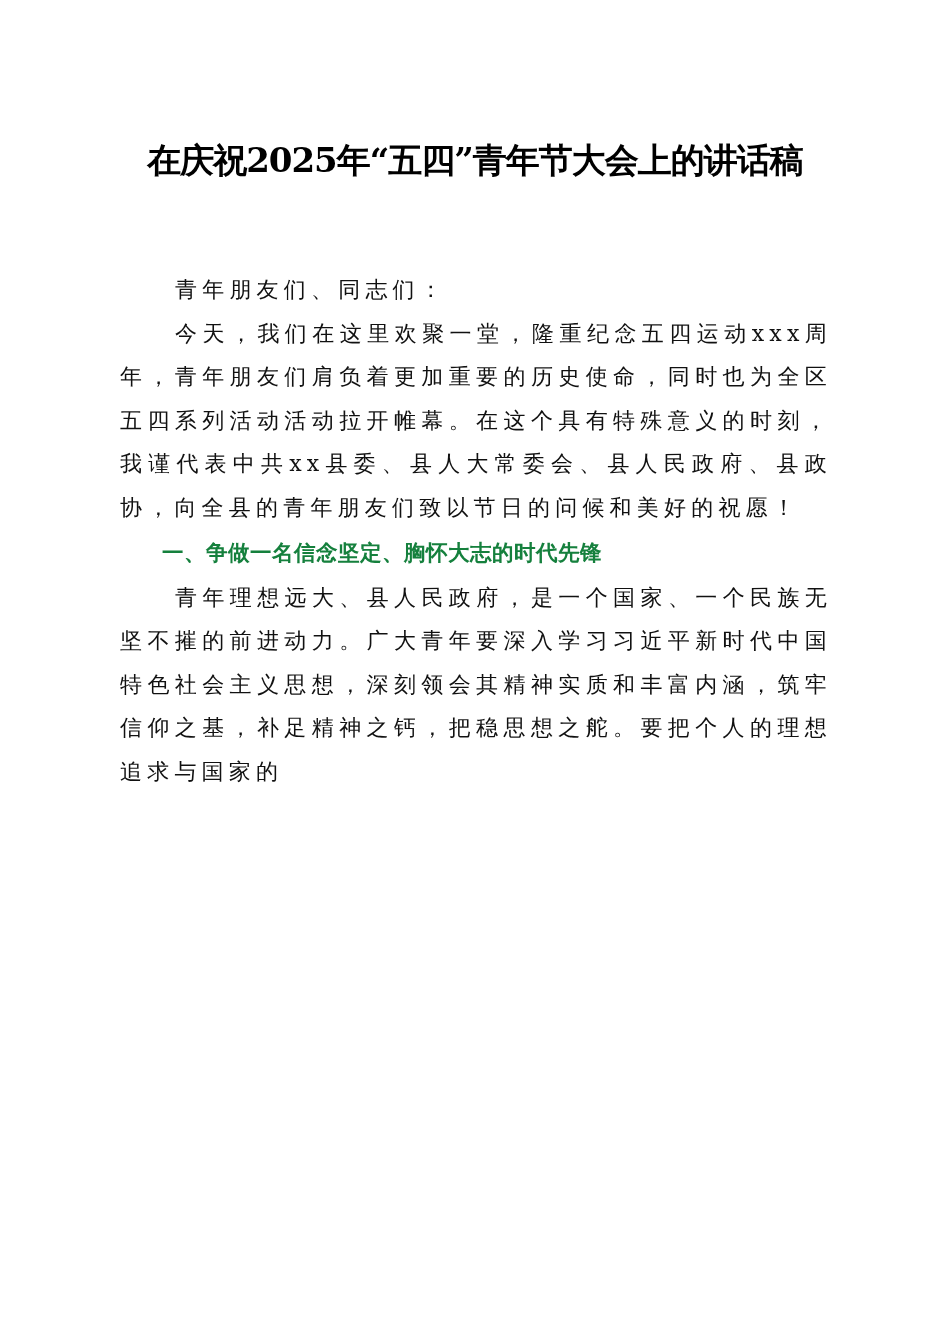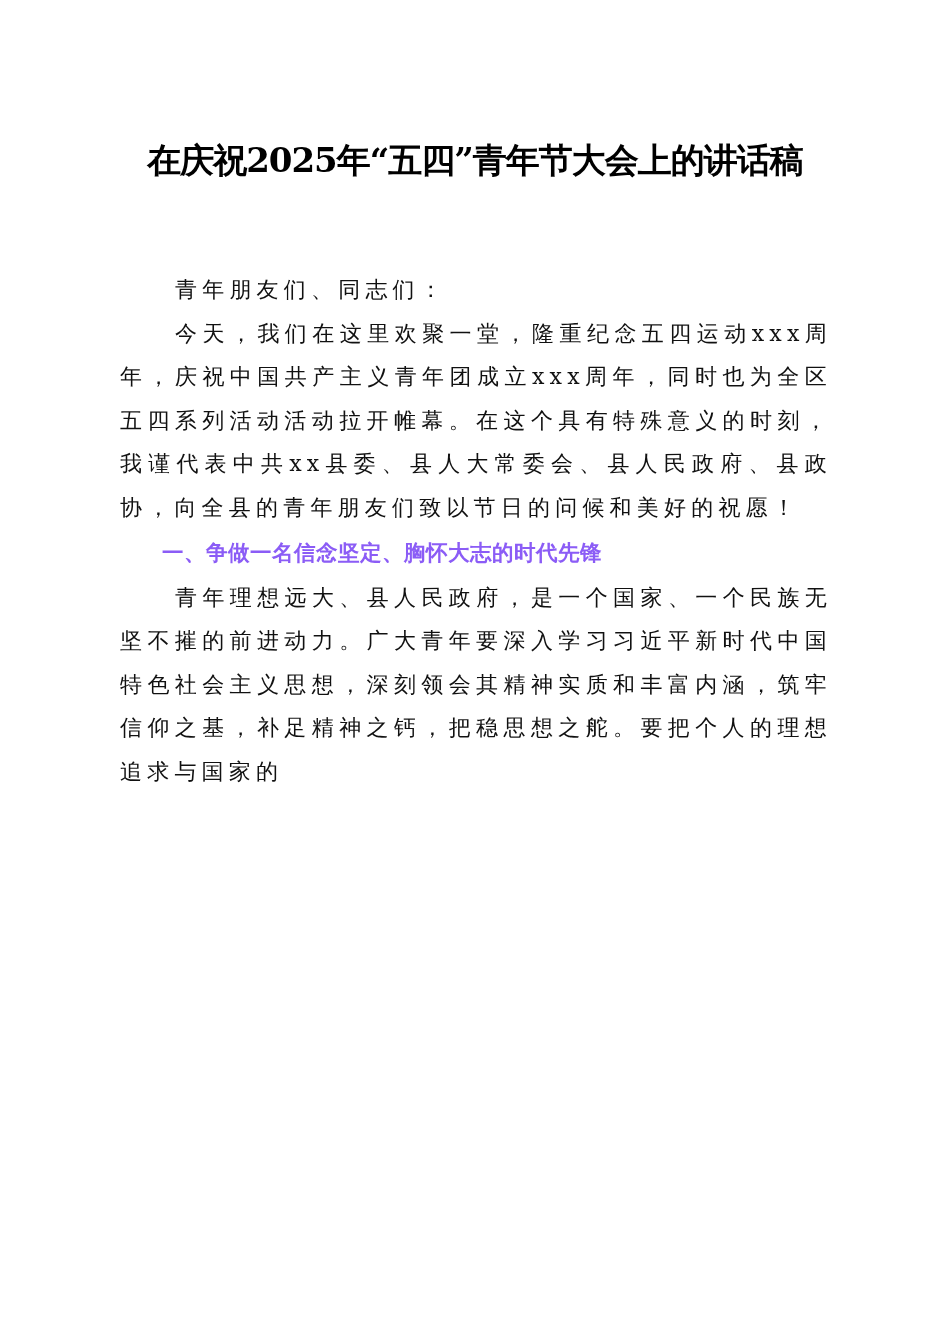--- a/index.html
+++ b/index.html
@@ -15,27 +15,27 @@
     position: absolute; left: 120px; top: 268px; width: 712px;
     font-family: "DejaVu Serif", "Liberation Serif", serif;
     font-size: 22px; line-height: 43.6px; color: #111;
     letter-spacing: 5.2px; text-align: justify;
   }
   .body p { margin: 0; text-indent: 2.5em; }
   .body h2 {
     margin: 0; text-indent: 1.95em;
     font-family: "DejaVu Sans", "Liberation Sans", sans-serif;
     font-size: 21.5px; font-weight: bold; letter-spacing: 0.5px; line-height: 46px;
-    color: #8b5cf6;
+    color: #15803d;
   }
 </style>
 </head>
 <body>
 
 <div class="page">
   <div class="title">在庆祝2025年“五四”青年节大会上的讲话稿</div>
   <div class="body">
     <p>青年朋友们、同志们：</p>
-    <p>今天，我们在这里欢聚一堂，隆重纪念五四运动xxx周年，庆祝中国共产主义青年团成立xxx周年，同时也为全区五四系列活动活动拉开帷幕。在这个具有特殊意义的时刻，我谨代表中共xx县委、县人大常委会、县人民政府、县政协，向全县的青年朋友们致以节日的问候和美好的祝愿！</p>
+    <p>今天，我们在这里欢聚一堂，隆重纪念五四运动xxx周年，青年朋友们肩负着更加重要的历史使命，同时也为全区五四系列活动活动拉开帷幕。在这个具有特殊意义的时刻，我谨代表中共xx县委、县人大常委会、县人民政府、县政协，向全县的青年朋友们致以节日的问候和美好的祝愿！</p>
     <h2>一、争做一名信念坚定、胸怀大志的时代先锋</h2>
     <p>青年理想远大、县人民政府，是一个国家、一个民族无坚不摧的前进动力。广大青年要深入学习习近平新时代中国特色社会主义思想，深刻领会其精神实质和丰富内涵，筑牢信仰之基，补足精神之钙，把稳思想之舵。要把个人的理想追求与国家的</p>
   </div>
 </div>
 
 </body></html>

